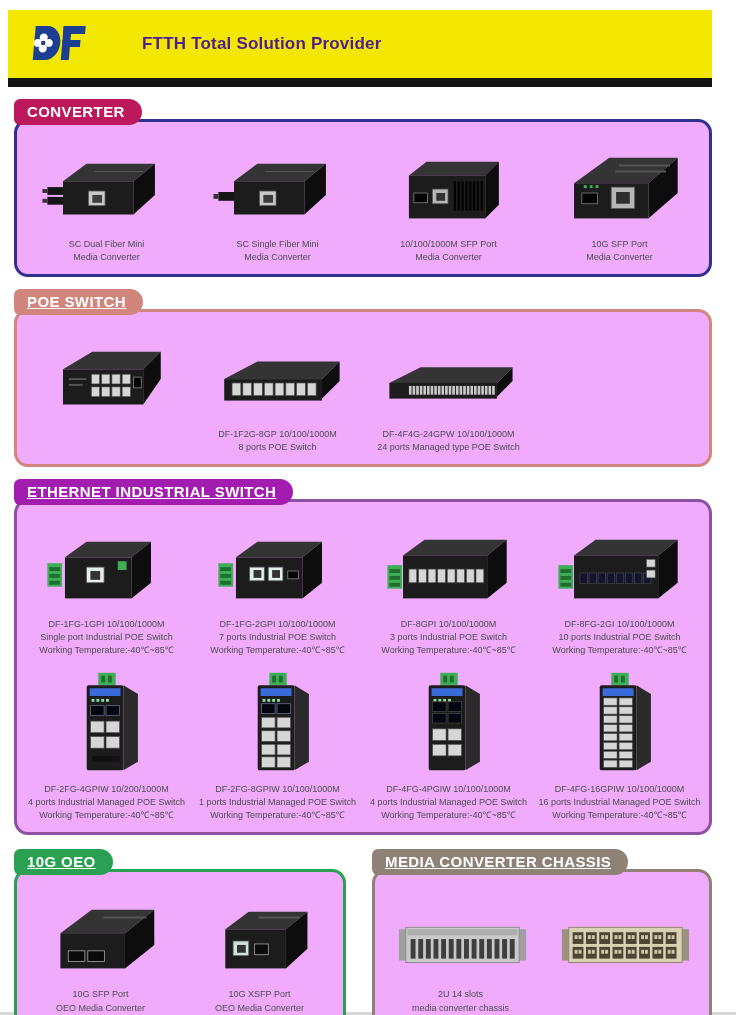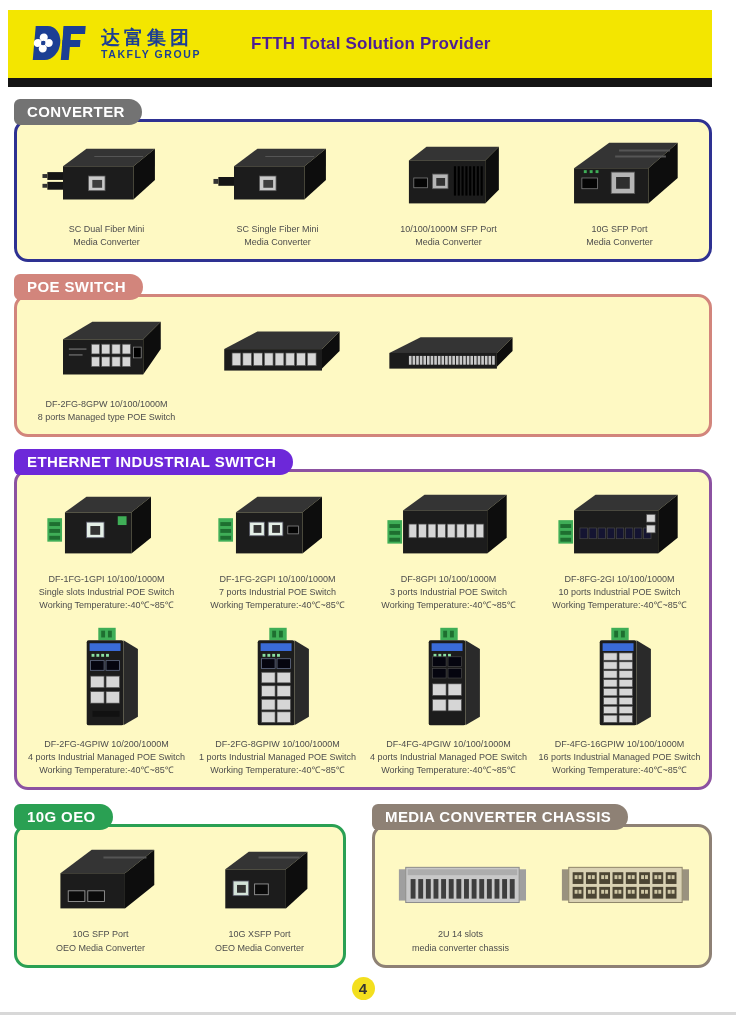--- a/index.html
+++ b/index.html
@@ -17,24 +17,24 @@
   .logo-cn{font-size:19px;font-weight:bold;color:#1c3f94;letter-spacing:4px;line-height:1.05;}
   .logo-en{font-size:10.5px;font-weight:bold;color:#1c3f94;letter-spacing:1.6px;}
   .page-title{font-size:17px;font-weight:bold;color:#4c1d95;margin-left:50px;letter-spacing:0.2px;}
   
   .content{padding:0 24px 0 14px;}
   .badge{
     display:inline-block;color:#fff;font-weight:bold;font-size:15px;
     padding:4px 17px 5px 13px;border-radius:6px 13px 13px 6px;position:relative;z-index:2;
     margin-top:12px;letter-spacing:0.4px;background:#444;
   }
-  .sec-mid .badge{}
+  .sec-mid .badge{text-decoration:underline;}
   .secbox{
-    border:3px solid #444;border-radius:14px;background:#fef9c3;
-    margin-top:-6px;padding:10px 4px 5px;position:relative;z-index:1;
+    border:3px solid #444;border-radius:14px;background:#f0abfc;
+    margin-top:-6px;padding:25px 4px 5px;position:relative;z-index:1;
   }
   .grid{display:grid;row-gap:4px;}
   .cols4{grid-template-columns:repeat(4,1fr);}
   .cols2{grid-template-columns:repeat(2,1fr);}
   .card{display:flex;flex-direction:column;align-items:center;padding:1px 2px 5px;}
   .ill{height:88px;width:100%;max-width:162px;}
   .ill.tall{height:114px;}
   .ill svg{display:block;margin:0 auto;height:100%;width:100%;}
   .plabel{text-align:center;font-size:9px;color:#4d4d4d;line-height:1.45;margin-top:2px;}
   
@@ -67,34 +67,30 @@
                 <circle cx="15" cy="25.5" r="4"></circle>
                 <circle cx="20.5" cy="20" r="4"></circle>
                 <circle cx="15" cy="20" r="2.2" fill="#1c3f94"></circle>
               </g>
               <rect x="34" y="3" width="8" height="34" fill="#1c3f94"></rect>
               <rect x="34" y="3" width="22" height="8" fill="#1c3f94"></rect>
               <rect x="34" y="17" width="18" height="7" fill="#1c3f94"></rect>
             </g>
           </svg>
         </div>
-        <div class="logo-text">
-          <div class="logo-cn">达富集团</div>
-          <div class="logo-en">TAKFLY GROUP</div>
-        </div>
       </div>
       <div class="page-title">FTTH Total Solution Provider</div>
     </div>
     <div class="blackbar"></div>
   </header>
 
   <main class="content">
 
     <section class="sec">
-      <div class="badge" style="background: #737373;">CONVERTER</div>
+      <div class="badge" style="background: #be185d;">CONVERTER</div>
       <div class="secbox" style="border-color: rgb(46, 49, 146);">
         <div class="grid cols4">
             <div class="card">
               <div class="ill">
                 <svg viewBox="0 0 150 90" preserveAspectRatio="xMidYMid meet">
                   <polygon points="30,34 54,16 124,16 102,34" fill="#343434"></polygon>
                   <rect x="30" y="34" width="72" height="34" fill="#1c1c1c"></rect>
                   <polygon points="102,34 124,16 124,48 102,68" fill="#0d0d0d"></polygon>
                   <line x1="62" y1="24" x2="112" y2="24" stroke="#555" stroke-width="1.2"></line>
                   <rect x="14" y="40" width="16" height="8" fill="#151515"></rect>
@@ -193,40 +189,40 @@
                   <rect x="69.5" y="37" width="8.5" height="10" fill="#d6d6d6" stroke="#4a4a4a" stroke-width="0.7"></rect>
                   <rect x="80" y="37" width="8.5" height="10" fill="#d6d6d6" stroke="#4a4a4a" stroke-width="0.7"></rect>
                   <rect x="90.5" y="37" width="8.5" height="10" fill="#d6d6d6" stroke="#4a4a4a" stroke-width="0.7"></rect>
                   <rect x="59" y="50" width="8.5" height="10" fill="#d6d6d6" stroke="#4a4a4a" stroke-width="0.7"></rect>
                   <rect x="69.5" y="50" width="8.5" height="10" fill="#d6d6d6" stroke="#4a4a4a" stroke-width="0.7"></rect>
                   <rect x="80" y="50" width="8.5" height="10" fill="#d6d6d6" stroke="#4a4a4a" stroke-width="0.7"></rect>
                   <rect x="90.5" y="50" width="8.5" height="10" fill="#d6d6d6" stroke="#4a4a4a" stroke-width="0.7"></rect>
                   <rect x="102" y="40" width="8" height="11" fill="#000" stroke="#888" stroke-width="0.8"></rect>
                 </svg>
               </div>
-              <div class="plabel">
-                <div>DF-2FG-8GPW 10/100/1000M</div>
-                <div>8 ports Managed type POE Switch</div>
-              </div>
             </div>
             <div class="card">
               <div class="ill">
                 <svg viewBox="0 0 150 90" preserveAspectRatio="xMidYMid meet">
                   <polygon points="20,42 54,24 138,24 120,42" fill="#343434"></polygon>
                   <rect x="20" y="42" width="100" height="22" fill="#1c1c1c"></rect>
                   <polygon points="120,42 138,24 138,44 120,62" fill="#0d0d0d"></polygon>
                   <rect x="28" y="46" width="9" height="13" fill="#d6d6d6" stroke="#4a4a4a" stroke-width="0.7"></rect>
                   <rect x="39" y="46" width="9" height="13" fill="#d6d6d6" stroke="#4a4a4a" stroke-width="0.7"></rect>
                   <rect x="50" y="46" width="9" height="13" fill="#d6d6d6" stroke="#4a4a4a" stroke-width="0.7"></rect>
                   <rect x="61" y="46" width="9" height="13" fill="#d6d6d6" stroke="#4a4a4a" stroke-width="0.7"></rect>
                   <rect x="72" y="46" width="9" height="13" fill="#d6d6d6" stroke="#4a4a4a" stroke-width="0.7"></rect>
                   <rect x="83" y="46" width="9" height="13" fill="#d6d6d6" stroke="#4a4a4a" stroke-width="0.7"></rect>
                   <rect x="94" y="46" width="9" height="13" fill="#d6d6d6" stroke="#4a4a4a" stroke-width="0.7"></rect>
                   <rect x="105" y="46" width="9" height="13" fill="#d6d6d6" stroke="#4a4a4a" stroke-width="0.7"></rect>
                 </svg>
+              </div>
+              <div class="plabel">
+                <div>DF-1F2G-8GP 10/100/1000M</div>
+                <div>8 ports POE Switch</div>
               </div>
             </div>
             <div class="card">
               <div class="ill">
                 <svg viewBox="0 0 150 90" preserveAspectRatio="xMidYMid meet">
                   <polygon points="14,46 46,30 140,30 124,46" fill="#343434"></polygon>
                   <rect x="14" y="46" width="110" height="16" fill="#1c1c1c"></rect>
                   <polygon points="124,46 140,30 140,44 124,60" fill="#0d0d0d"></polygon>
                   <rect x="34" y="49" width="2.7" height="9" fill="#c9c9c9"></rect>
                   <rect x="37.7" y="49" width="2.7" height="9" fill="#c9c9c9"></rect>
@@ -247,47 +243,51 @@
                   <rect x="93.2" y="49" width="2.7" height="9" fill="#c9c9c9"></rect>
                   <rect x="96.9" y="49" width="2.7" height="9" fill="#c9c9c9"></rect>
                   <rect x="100.60000000000001" y="49" width="2.7" height="9" fill="#c9c9c9"></rect>
                   <rect x="104.3" y="49" width="2.7" height="9" fill="#c9c9c9"></rect>
                   <rect x="108" y="49" width="2.7" height="9" fill="#c9c9c9"></rect>
                   <rect x="111.7" y="49" width="2.7" height="9" fill="#c9c9c9"></rect>
                   <rect x="115.4" y="49" width="2.7" height="9" fill="#c9c9c9"></rect>
                   <rect x="119.10000000000001" y="49" width="2.7" height="9" fill="#c9c9c9"></rect>
                 </svg>
               </div>
+              <div class="plabel">
+                <div>DF-4F4G-24GPW 10/100/1000M</div>
+                <div>24 ports Managed type POE Switch</div>
+              </div>
             </div>
           </div>
       </div>
     </section>
 
     <section class="sec sec-mid">
-      <div class="badge" style="background: #6d28d9;">ETHERNET INDUSTRIAL SWITCH</div>
+      <div class="badge" style="background: #a21caf;">ETHERNET INDUSTRIAL SWITCH</div>
       <div class="secbox" style="border-color: rgb(140, 82, 161);">
         <div class="grid cols4">
             <div class="card">
               <div class="ill">
                 <svg viewBox="0 0 150 90" preserveAspectRatio="xMidYMid meet">
                   <rect x="14" y="36" width="15" height="24" fill="#3fae57"></rect>
                   <rect x="16" y="40" width="11" height="4" fill="#1e6f30"></rect>
                   <rect x="16" y="47" width="11" height="4" fill="#1e6f30"></rect>
                   <rect x="16" y="54" width="11" height="4" fill="#1e6f30"></rect>
                   <polygon points="32,30 54,14 120,14 100,30" fill="#343434"></polygon>
                   <rect x="32" y="30" width="68" height="42" fill="#1c1c1c"></rect>
                   <polygon points="100,30 120,14 120,56 100,72" fill="#0d0d0d"></polygon>
                   <rect x="54" y="40" width="18" height="16" fill="#e4efe7" stroke="#556" stroke-width="0.8"></rect>
                   <rect x="58" y="44" width="10" height="9" fill="#333"></rect>
                   <rect x="86" y="34" width="9" height="9" fill="#3fae57"></rect>
                 </svg>
               </div>
               <div class="plabel">
                 <div>DF-1FG-1GPI 10/100/1000M</div>
-                <div>Single slots Industrial POE Switch</div>
+                <div>Single port Industrial POE Switch</div>
                 <div>Working Temperature:-40℃~85℃</div>
               </div>
             </div>
             <div class="card">
               <div class="ill">
                 <svg viewBox="0 0 150 90" preserveAspectRatio="xMidYMid meet">
                   <rect x="14" y="36" width="15" height="24" fill="#3fae57"></rect>
                   <rect x="16" y="40" width="11" height="4" fill="#1e6f30"></rect>
                   <rect x="16" y="47" width="11" height="4" fill="#1e6f30"></rect>
                   <rect x="16" y="54" width="11" height="4" fill="#1e6f30"></rect>

